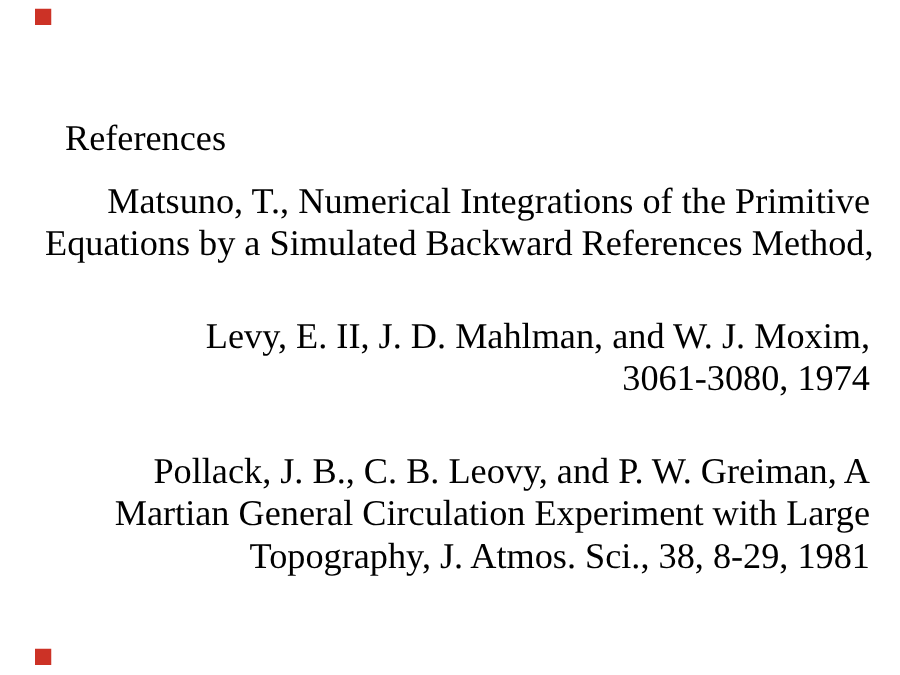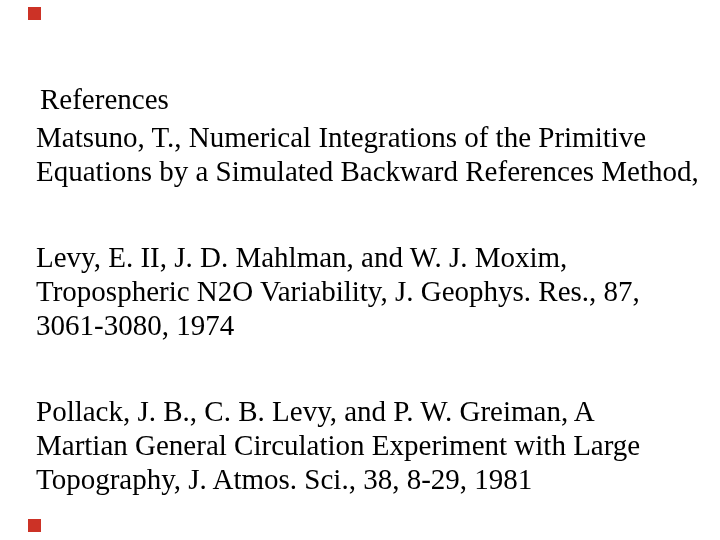--- a/index.html
+++ b/index.html
@@ -33,59 +33,59 @@
     position: absolute;
     left: 36px;
     top: 78px;
     width: 660px;
     color: #000000;
     font-size: 29px;
     line-height: 34px;
     letter-spacing: 0px;
   }
   .heading {
-    margin: 4px;
+    margin: 16px;
     font-size: 29px;
     font-weight: normal;
     line-height: 34px;
   }
   .reference {
     margin: 0;
   }
   .reference.spaced {
-    margin-top: 52px;
+    margin-top: 40px;
   }
   .ref-line {
     white-space: nowrap;
+    text-align: right;
   }
 </style>
 </head>
 <body>
 
 <div class="slide">
 
   <div class="accent-square top" style="background-color: rgb(204, 50, 38);"></div>
 
   <div class="text-block">
 
     <h1 class="heading">References</h1>
 
     <div class="reference">
       <div class="ref-line">Matsuno, T., Numerical Integrations of the Primitive</div>
       <div class="ref-line">Equations by a Simulated Backward References Method,</div>
     </div>
 
     <div class="reference spaced">
       <div class="ref-line">Levy, E. II, J. D. Mahlman, and W. J. Moxim,</div>
-      <div class="ref-line">Tropospheric N2O Variability, J. Geophys. Res., 87,</div>
       <div class="ref-line">3061-3080, 1974</div>
     </div>
 
     <div class="reference spaced">
-      <div class="ref-line">Pollack, J. B., C. B. Levy, and P. W. Greiman, A</div>
+      <div class="ref-line">Pollack, J. B., C. B. Leovy, and P. W. Greiman, A</div>
       <div class="ref-line">Martian General Circulation Experiment with Large</div>
       <div class="ref-line">Topography, J. Atmos. Sci., 38, 8-29, 1981</div>
     </div>
 
   </div>
 
   <div class="accent-square bottom" style="background-color: rgb(204, 50, 38);"></div>
 
 </div>
 

